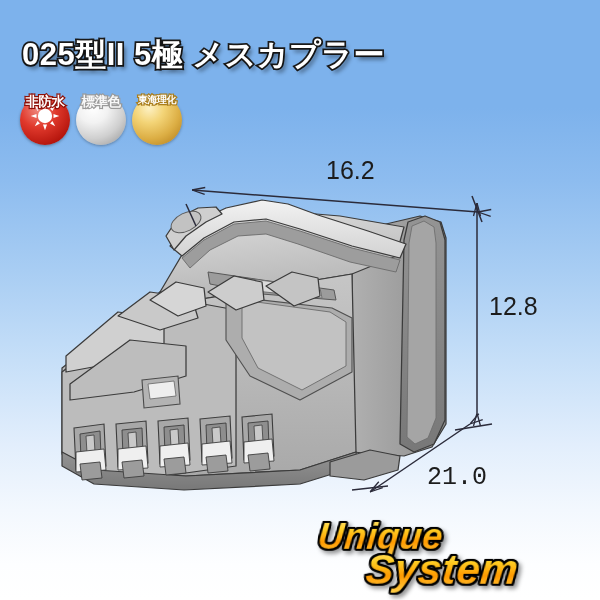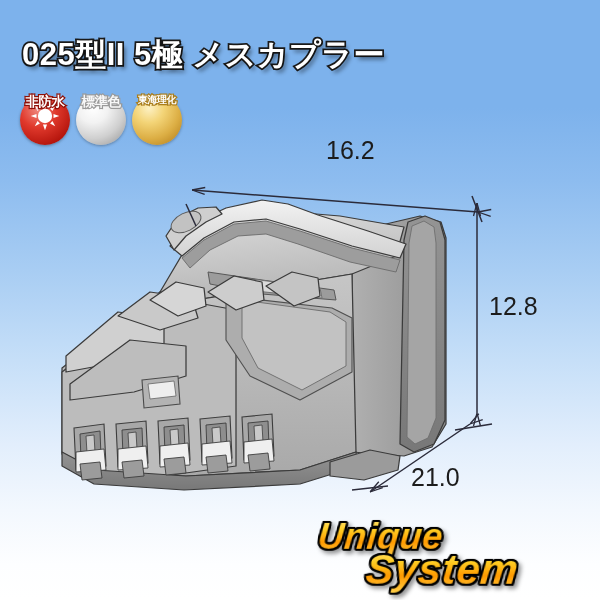--- a/index.html
+++ b/index.html
@@ -125,23 +125,23 @@
   }
 
   
   .dim-label {
     position: absolute;
     font-size: 25px;
     color: #1c1c1c;
     font-family: "Liberation Sans", "DejaVu Sans", sans-serif;
     white-space: nowrap;
   }
-  #dim-top    { left: 326px; top: 136px; }
+  #dim-top    { left: 326px; top: 156px; }
   #dim-right  { left: 489px; top: 292px; text-align: center; }
-  #dim-bottom { left: 411px; top: 463px; }
+  #dim-bottom { left: 427px; top: 463px; font-family: Liberation Mono, monospace; }
 
   
   #watermark {
     position: absolute;
     left: 318px;
     top: 516px;
     width: 268px;
     height: 74px;
     pointer-events: none;
   }

